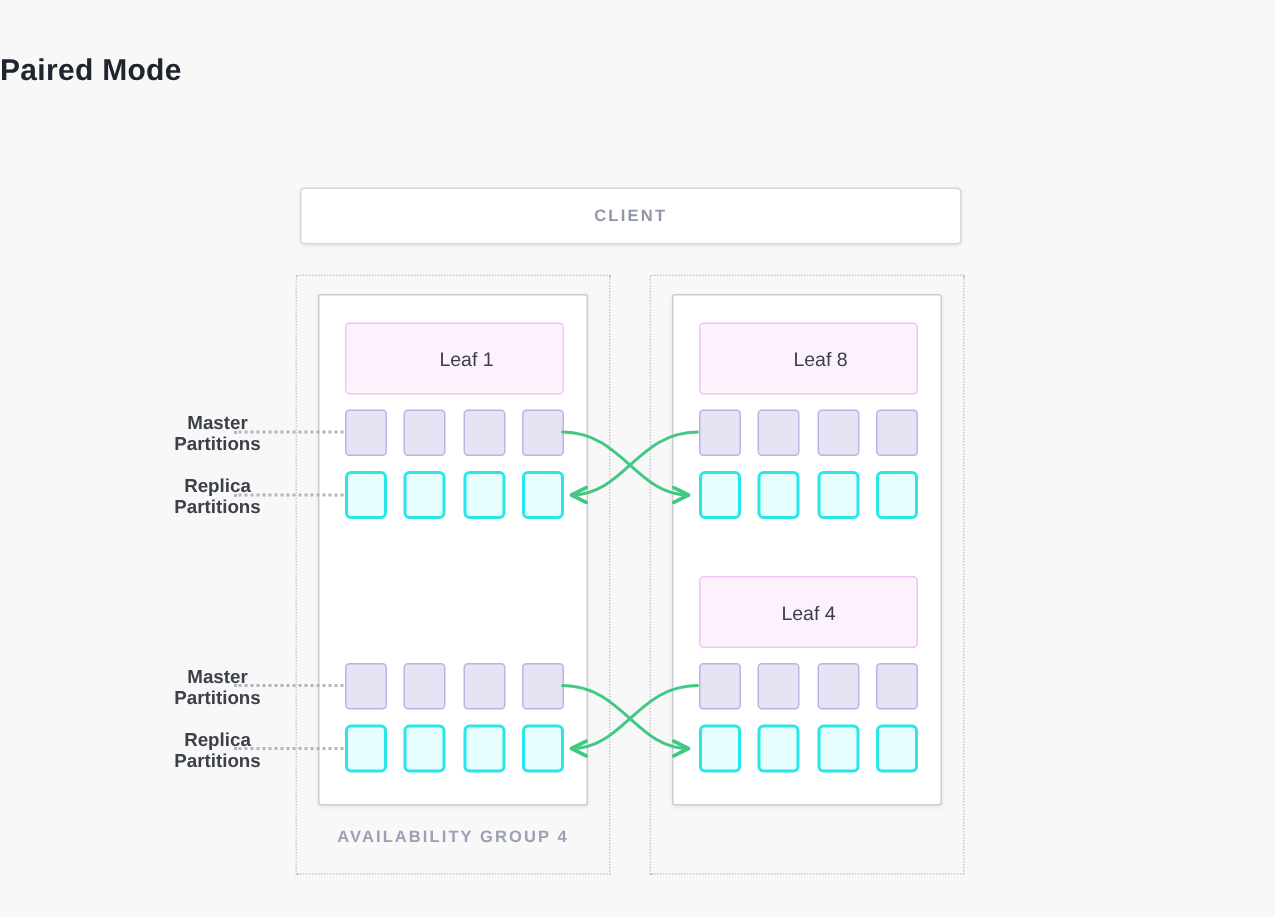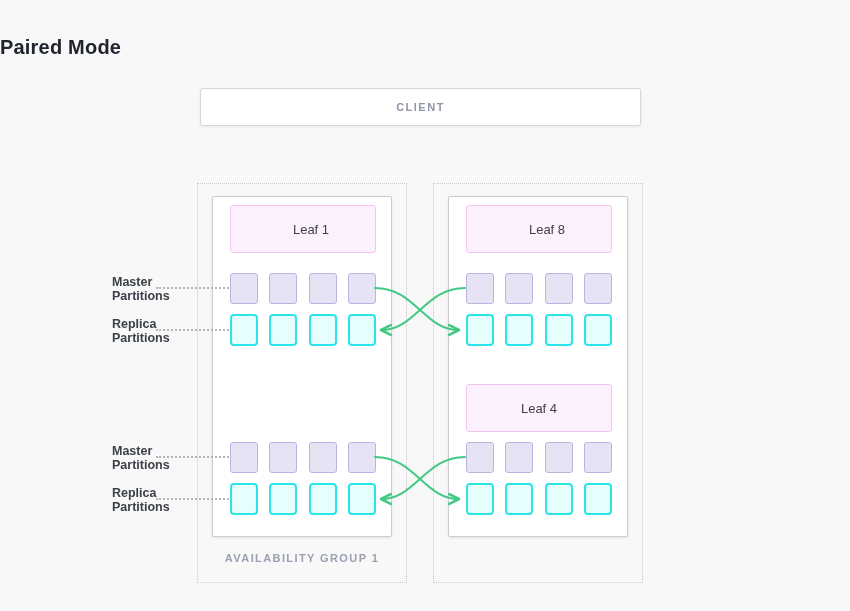--- a/index.html
+++ b/index.html
@@ -30,20 +30,21 @@
     border: 1px solid #d5d7de;
     border-radius: 3px;
     box-shadow: 0 1px 3px rgba(70,75,100,0.10);
     display: flex;
     align-items: center;
     justify-content: center;
     font-size: 11px;
     font-weight: 700;
     letter-spacing: 1.5px;
     color: #9095aa;
+    margin-top: 37px;
   }
   .tier-client { top: 88px; }
   .tier-aggregator { top: 136px; }
 
   .avail-group {
     position: absolute;
     top: 183px;
     width: 210px;
     height: 400px;
     border: 1px dotted #c7c8ce;
@@ -67,21 +68,21 @@
     height: 48px;
     background: #fdf1fe;
     border: 1px solid #f5c3f2;
     border-radius: 3px;
     display: flex;
     align-items: center;
     justify-content: center;
     font-size: 13px;
     color: #3b3f4a;
   }
-  .leaf-header.pos-1 { top: 8px; padding-left: 16px; }
+  .leaf-header.pos-1 { top: 18px; padding-left: 16px; }
   .leaf-header.pos-2 { top: 187px; }
 
   .part-row {
     position: absolute;
     left: 17px;
     width: 146px;
     display: flex;
     justify-content: space-between;
   }
   .row-master-1 { top: 76px; }
@@ -117,20 +118,21 @@
   }
 
   .side-label {
     position: absolute;
     left: 112px;
     width: 66px;
     font-size: 12.5px;
     line-height: 13.5px;
     font-weight: 700;
     color: #3b4049;
+    text-align: center;
   }
   .lbl-master-1 { top: 276px; }
   .lbl-replica-1 { top: 318px; }
   .lbl-master-2 { top: 445px; }
   .lbl-replica-2 { top: 487px; }
 
   .leader {
     position: absolute;
     left: 156px;
     width: 73px;
@@ -183,21 +185,21 @@
         <div class="part master"></div>
         <div class="part master"></div>
       </div>
       <div class="part-row row-replica-2">
         <div class="part replica"></div>
         <div class="part replica"></div>
         <div class="part replica"></div>
         <div class="part replica"></div>
       </div>
     </div>
-    <div class="group-name">AVAILABILITY GROUP 1</div>
+    <div class="group-name">AVAILABILITY GROUP 4</div>
   </div>
 
   <div class="avail-group group-2">
     <div class="node-box">
       <div class="leaf-header pos-1">
         <span>Leaf 8</span>
       </div>
       <div class="part-row row-master-1">
         <div class="part master"></div>
         <div class="part master"></div>

